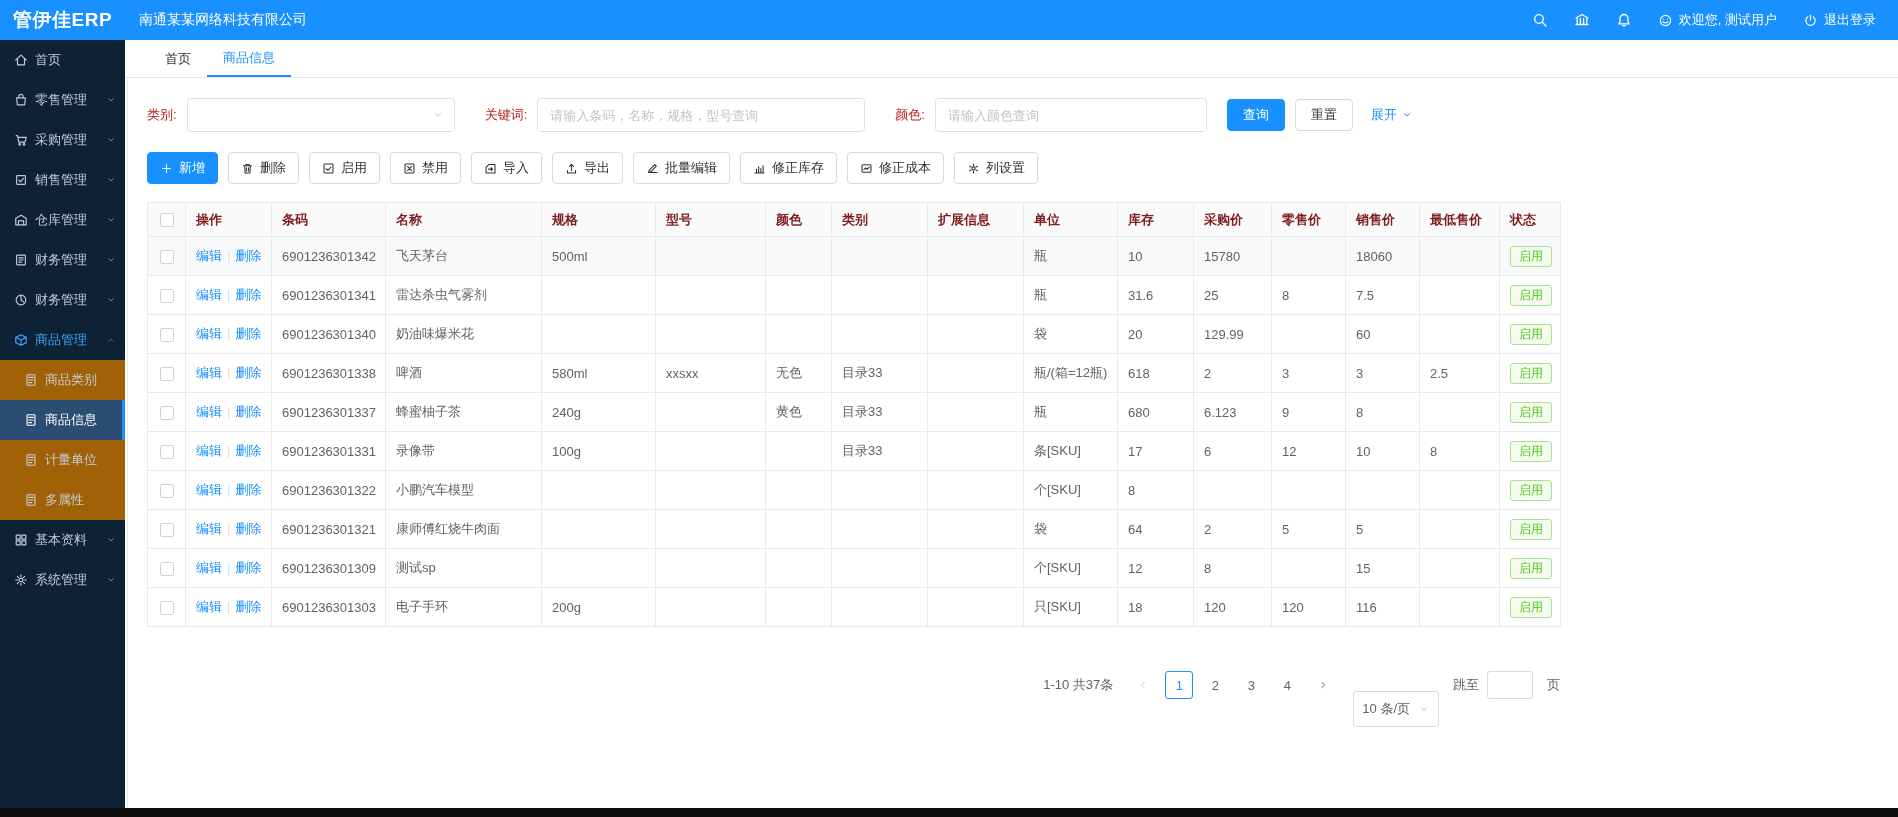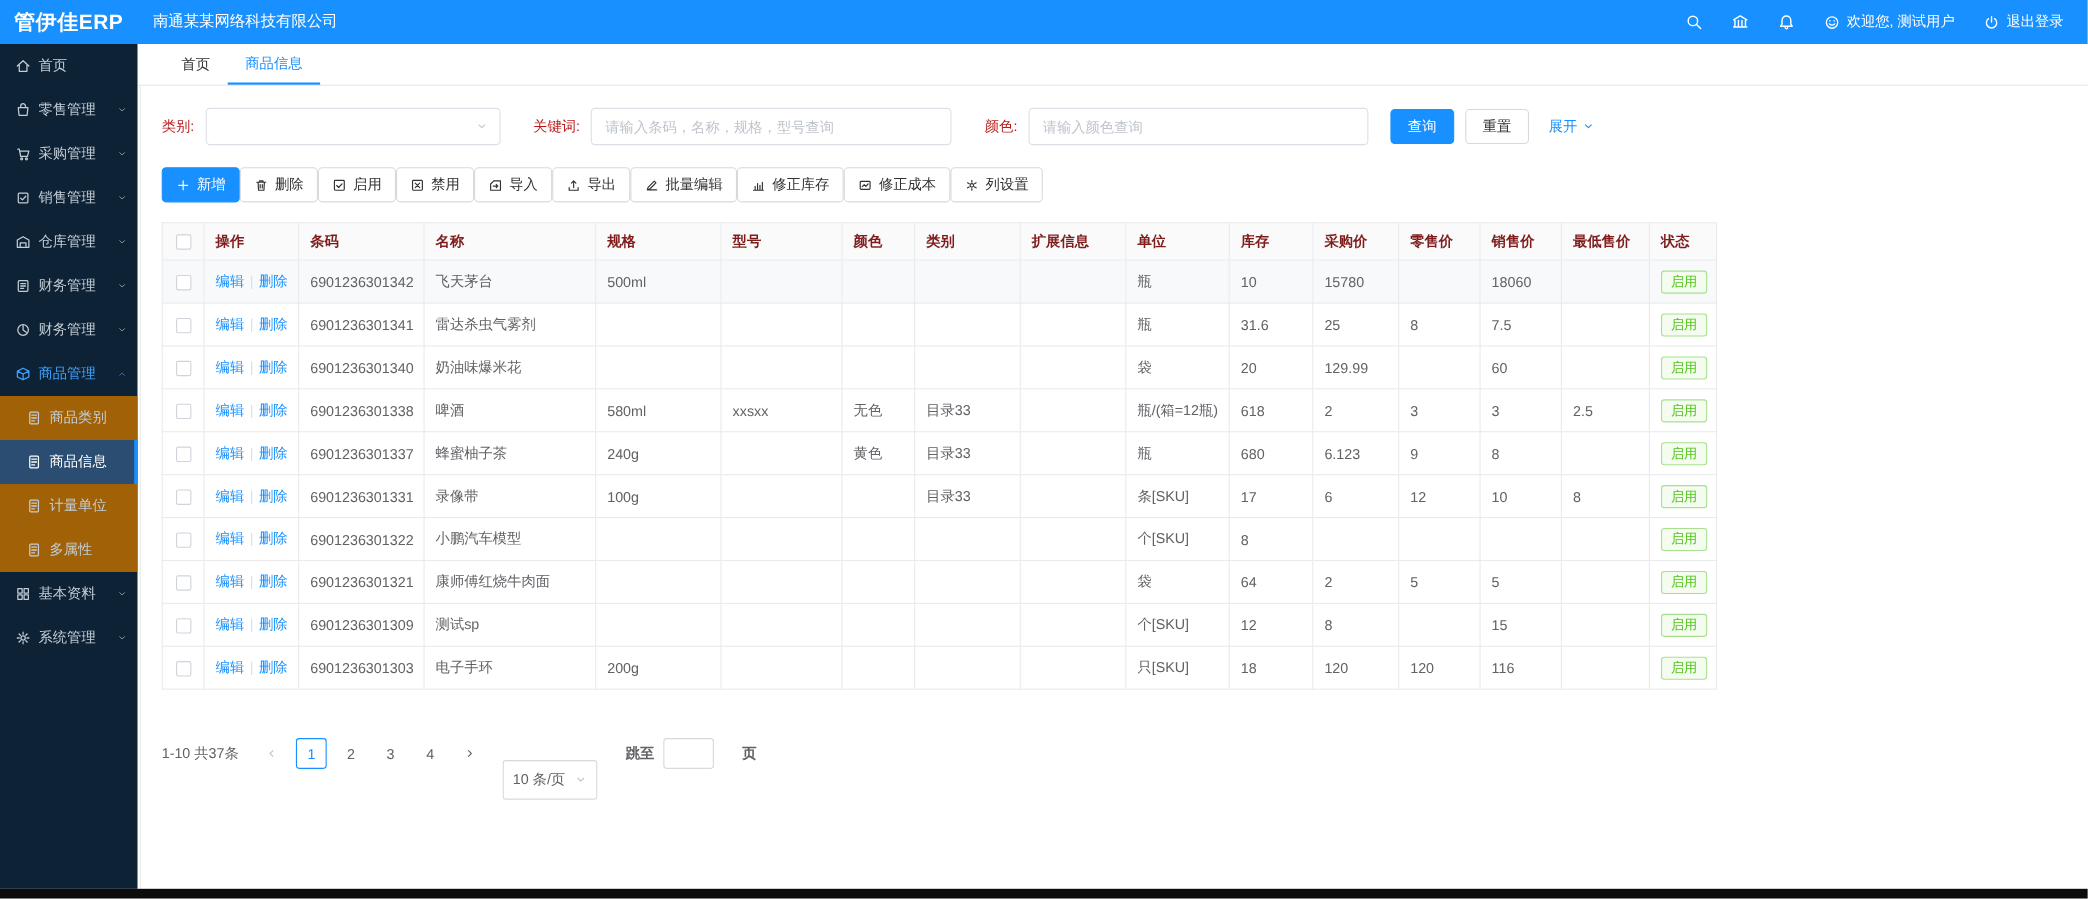--- a/index.html
+++ b/index.html
@@ -33,62 +33,62 @@
   .tab.active { color: #1890ff; border-bottom: 2px solid #1890ff; }
   .panel { padding: 20px 22px 0; position: relative; z-index: 3; }
   
   .filters { display: flex; align-items: center; }
   .f-label { font-size: 13px; color: #b91c1c; margin-right: 10px; white-space: nowrap; }
   .f-select { position: relative; width: 268px; height: 34px; border: 1px solid #dcdfe6; border-radius: 4px;
     background: #fff; margin-right: 30px; cursor: pointer; }
   .f-select .chev { position: absolute; right: 10px; top: 10px; color: #c0c4cc; display: inline-flex; }
   .f-input { width: 328px; height: 34px; border: 1px solid #dcdfe6; border-radius: 4px; padding: 0 12px;
     font-size: 13px; color: #303133; margin-right: 30px; font-family: inherit; outline: none; }
-  .f-input.color { width: 309px; margin-right: 0; }
+  .f-input.color { width: 272px; margin-right: 0; }
   .f-input::placeholder { color: #bfc4cc; }
   .btn { height: 32px; border-radius: 4px; font-size: 13px; border: 1px solid #d9d9d9; background: #fff;
     color: #303133; padding: 0 15px; cursor: pointer; font-family: inherit; }
   .btn.primary { background: #1890ff; border-color: #1890ff; color: #fff; margin-left: 20px; }
   .btn.ghost { margin-left: 10px; }
   .expand-link { color: #1890ff; font-size: 13px; margin-left: 18px; display: inline-flex; align-items: center; gap: 4px; cursor: pointer; }
   .expand-link .chev { display: inline-flex; }
   
-  .toolbar { margin-top: 20px; display: flex; }
+  .toolbar { margin-top: 20px; display: flex; gap: 10px; }
   .t-btn { height: 32px; display: inline-flex; align-items: center; gap: 6px; padding: 0 12px;
     border: 1px solid #d9d9d9; border-radius: 4px; background: #fff; font-size: 13px; color: #303133;
     cursor: pointer; font-family: inherit; white-space: nowrap; }
   .t-btn.primary { background: #1890ff; color: #fff; border-color: #1890ff; }
   .t-btn .b-icon { display: inline-flex; }
   
   .grid { margin-top: 18px; border-collapse: collapse; table-layout: fixed; width: 1413px; }
   .grid th, .grid td { border: 1px solid #e8eaec; font-size: 13px; text-align: left; padding: 0 10px;
     overflow: hidden; white-space: nowrap; }
   .grid th { background: #fafafa; height: 34px; color: #7f1d1d; font-weight: 600; }
   .grid td { height: 39px; color: #606266; background: #fff; }
   .grid tr.hl td { background: #f7f9fb; }
   .cb-col { text-align: center !important; }
   .cb { display: inline-block; width: 14px; height: 14px; border: 1px solid #d0d3d9; border-radius: 2px;
     background: #fff; vertical-align: middle; cursor: pointer; }
   .lnk { color: #1890ff; cursor: pointer; text-decoration: none; }
   .sep { color: #dcdfe6; margin: 0 5px; }
   .badge { display: inline-block; font-size: 12px; color: #52c41a; border: 1px solid #a8e08f;
     background: #f3fcee; border-radius: 3px; padding: 2px 8px; line-height: 1.25; }
   
-  .pagination { width: 1413px; display: flex; align-items: center;
+  .pagination { width: 1413px; display: flex; justify-content: flex-end; align-items: center;
     margin-top: 16px; font-size: 13px; color: #606266; gap: 8px; }
   .pg-summary { margin-right: 8px; }
   .pg-btn { min-width: 28px; height: 28px; display: inline-flex; align-items: center; justify-content: center;
     border-radius: 3px; cursor: pointer; }
   .pg-btn.active { border: 1px solid #1890ff; color: #1890ff; }
   .pg-prev { color: #c0c4cc; }
   .pg-next { color: #606266; }
   .pg-size { height: 36px; border: 1px solid #d9d9d9; border-radius: 3px; display: inline-flex;
     align-items: center; gap: 8px; padding: 0 8px; cursor: pointer; margin-left: 8px; margin-top: 48px; }
   .pg-size .chev { color: #c0c4cc; display: inline-flex; }
-  .pg-jump { margin-left: 18px; font-weight: bold; }
+  .pg-jump { margin-left: 6px; }
   .pg-jump-input { width: 46px; height: 28px; border: 1px solid #d9d9d9; border-radius: 3px;
     font-family: inherit; font-size: 13px; padding: 0 6px; outline: none; }
   
   .bottom-bar { position: absolute; left: 0; right: 0; bottom: 0; height: 9px; background: #0c0c0c; z-index: 20; }
   
   [data-icon] svg { display: block; width: 14px; height: 14px; }
   .topbar [data-icon] svg { width: 16px; height: 16px; }
   .tb-item [data-icon] svg { width: 15px; height: 15px; }
   .s-icon svg { width: 14px !important; height: 14px !important; }
   .s-chev svg { width: 10px !important; height: 10px !important; }

